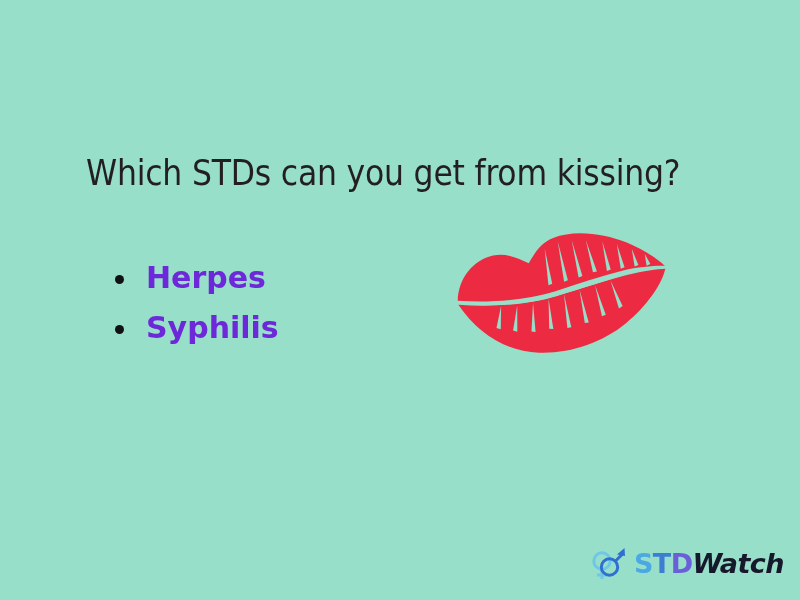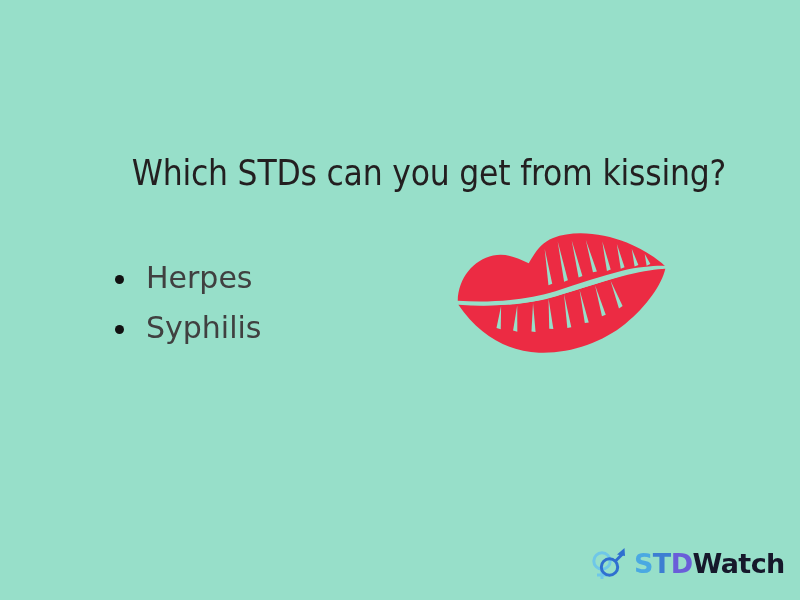--- a/index.html
+++ b/index.html
@@ -25,40 +25,39 @@
     left: 86px;
     top: 152px;
     width: 640px;
     font-family: "DejaVu Sans Condensed", "Liberation Sans Narrow", "Liberation Sans", sans-serif;
     font-size: 35px;
     font-weight: 400;
     letter-spacing: -0.2px;
     color: #231f20;
     white-space: nowrap;
     line-height: 42px;
-    text-align: right;
   }
   
   #bullet-list {
     position: absolute;
     left: 112px;
     top: 254px;
     margin: 0;
     padding: 0;
     list-style: none;
   }
   #bullet-list li {
     position: relative;
     padding-left: 34px;
     height: 50px;
     line-height: 48px;
     font-family: "DejaVu Sans", "Liberation Sans", sans-serif;
     font-size: 30px;
-    font-weight: 400;
-    color: #404040;
+    font-weight: 700;
+    color: #6d28d9;
     white-space: nowrap;
   }
   #bullet-list li .dot {
     position: absolute;
     left: 3px;
     top: 21px;
     width: 9px;
     height: 9px;
     border-radius: 50%;
     background: #111111;
@@ -98,21 +97,21 @@
     font-weight: 700;
     letter-spacing: -0.6px;
     white-space: nowrap;
     line-height: 27px;
     display: flex;
     align-items: baseline;
   }
   #logo-text .l-s { color: #4aa9e2; }
   #logo-text .l-t { color: #3d7ed2; }
   #logo-text .l-d { color: #6a5ed9; }
-  #logo-text .l-watch { color: #16182b; font-weight: 700; }
+  #logo-text .l-watch { color: #16182b; font-weight: 700; font-style: italic; }
 </style>
 </head>
 <body>
 
 <div id="slide">
 
   <div id="headline">Which STDs can you get from kissing?</div>
 
   <ul id="bullet-list">
     <li>

